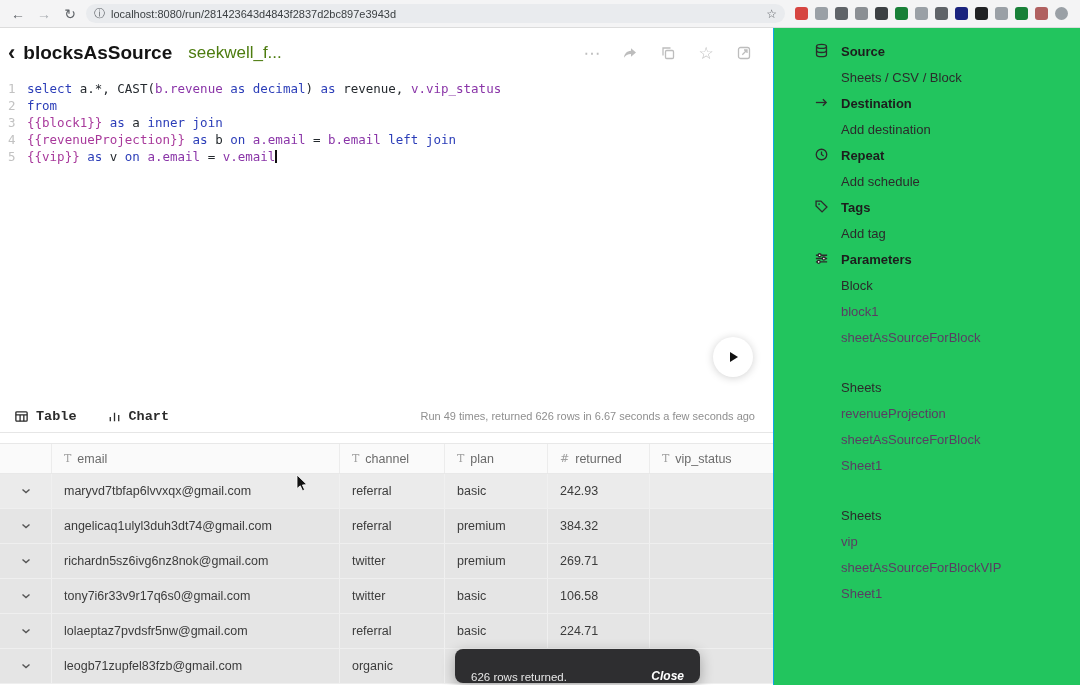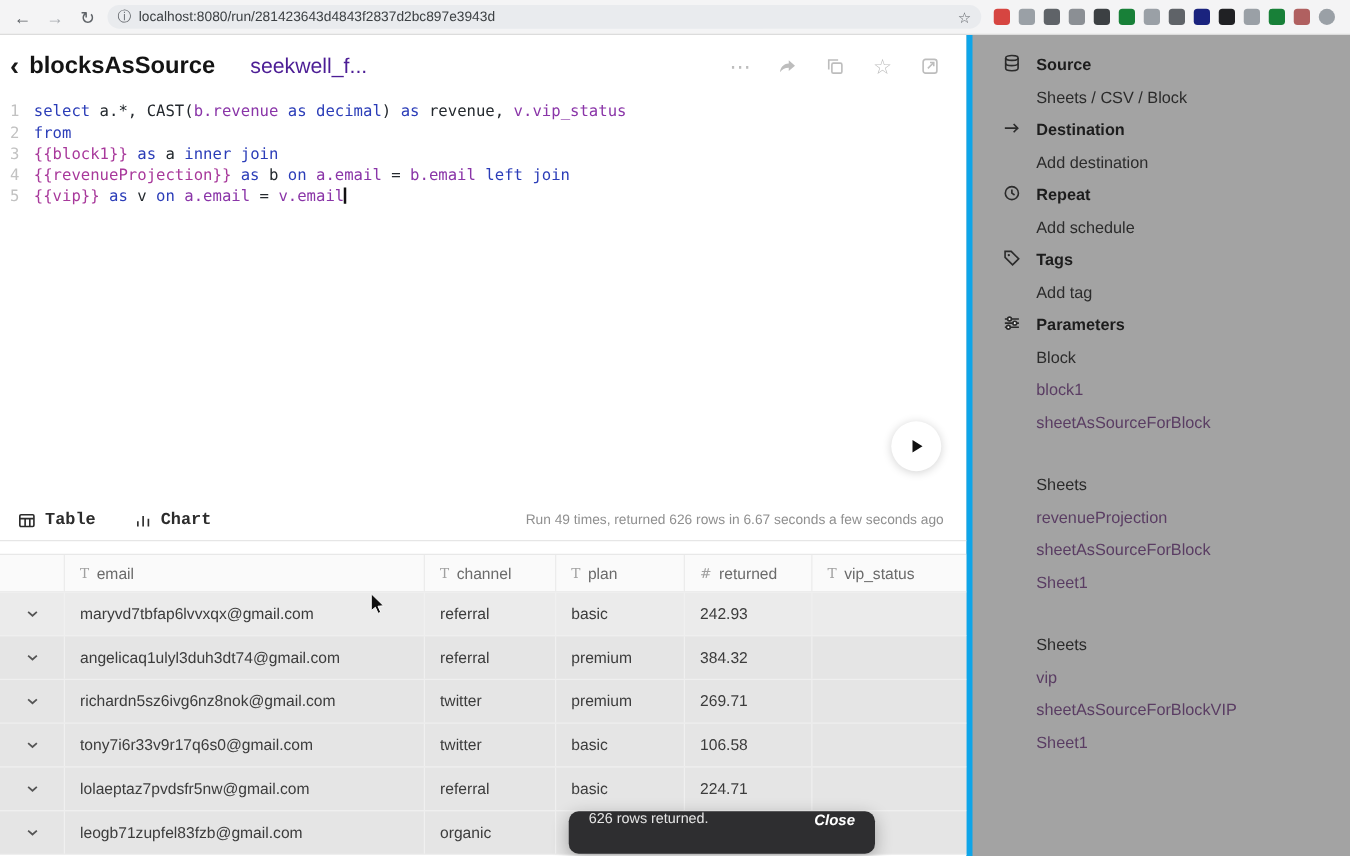--- a/index.html
+++ b/index.html
@@ -16,27 +16,27 @@
   .info-ic { color:#5f6368; font-size:11px; }
   .url-text { font-size:11px; color:#3c4043; flex:1; white-space:nowrap; overflow:hidden; }
   .url-star { color:#5f6368; font-size:12px; }
   .ext-row { display:flex; align-items:center; gap:7px; padding:0 4px; }
   .ext-ic { width:13px; height:13px; border-radius:3px; }
   .ext-ic.round { border-radius:50%; }
 
   
   .app { display:flex; height:657px; }
   .main { width:773px; position:relative; display:flex; flex-direction:column; background:#fff; }
-  .sidebar { flex:1; background:#a3a3a3; border-left:5px solid #0ea5e9; padding-top:10px; overflow:hidden; }
+  .sidebar { flex:1; background:#22c55e; border-left:1px solid #0ea5e9; padding-top:10px; overflow:hidden;padding-left:16px; }
 
   
   .doc-header { display:flex; align-items:center; padding:12px 20px 8px 8px; height:46px; }
   .back-chevron { font-size:22px; font-weight:600; color:#1a1a1a; line-height:1; margin-right:8px; cursor:default; }
   .doc-title { font-size:19px; font-weight:700; color:#141414; }
-  .doc-subtitle { font-size:17px; color:#4c1d95; margin-left:28px; }
+  .doc-subtitle { font-size:17px; color:#4d7c0f; margin-left:16px; }
   .header-actions { margin-left:auto; display:flex; align-items:center; gap:20px; color:#bdbdbd; }
   .header-actions .ha { width:18px; height:18px; display:flex; align-items:center; justify-content:center; font-size:17px; }
   .header-actions svg { width:16px; height:16px; }
 
   
   .sql-editor { height:326px; padding:6px 0 0 8px; font-family:"DejaVu Sans Mono", monospace;
     font-size:12.5px; line-height:17px; }
   .code-line { display:flex; white-space:pre; }
   .ln { width:12px; margin-right:7px; color:#c2c2c2; text-align:left; user-select:none; }
   .tok-kw { color:#2b3db8; }
@@ -67,21 +67,21 @@
   .trow { height:35px; border-bottom:1px solid #efefef; background:#e5e5e5; }
   .trow.hl { background:#ebebeb; }
   .cell { display:flex; align-items:center; padding-left:12px; font-size:12.5px; color:#3c3c3c;
     border-right:1px solid #f0f0f0; overflow:hidden; white-space:nowrap; }
   .cell:last-child { border-right:none; }
   .cell.chev { justify-content:center; padding-left:0; }
   .cell.chev svg { width:14px; height:14px; stroke:#555; fill:none; stroke-width:1.6; }
 
   
   .toast { position:absolute; left:455px; bottom:2px; width:245px; height:34px; background:#2e2e30;
-    border-radius:8px; box-shadow:0 4px 14px rgba(0,0,0,.3); display:flex; align-items:flex-start;
+    border-radius:8px; box-shadow:0 4px 14px rgba(0,0,0,.3); display:flex; align-items:flex-end;
     justify-content:space-between; padding:0 16px; z-index:5; }
   .toast-msg { color:#e6e6e6; font-size:11.5px; }
   .toast-close { color:#fff; font-size:12px; font-weight:700;font-style:italic; }
 
   
   .sb-header { display:flex; align-items:center; gap:11px; padding:5px 0 5px 24px;
     font-size:13px; font-weight:700; color:#1d1d1d; height:26px; }
   .sb-icon { width:16px; height:16px; display:flex; }
   .sb-icon svg { width:15px; height:15px; stroke:#2b2b2b; fill:none; stroke-width:1.4; }
   .sb-item { padding-left:51px; font-size:13px; color:#2b2b2b; height:26px; display:flex; align-items:center; }

